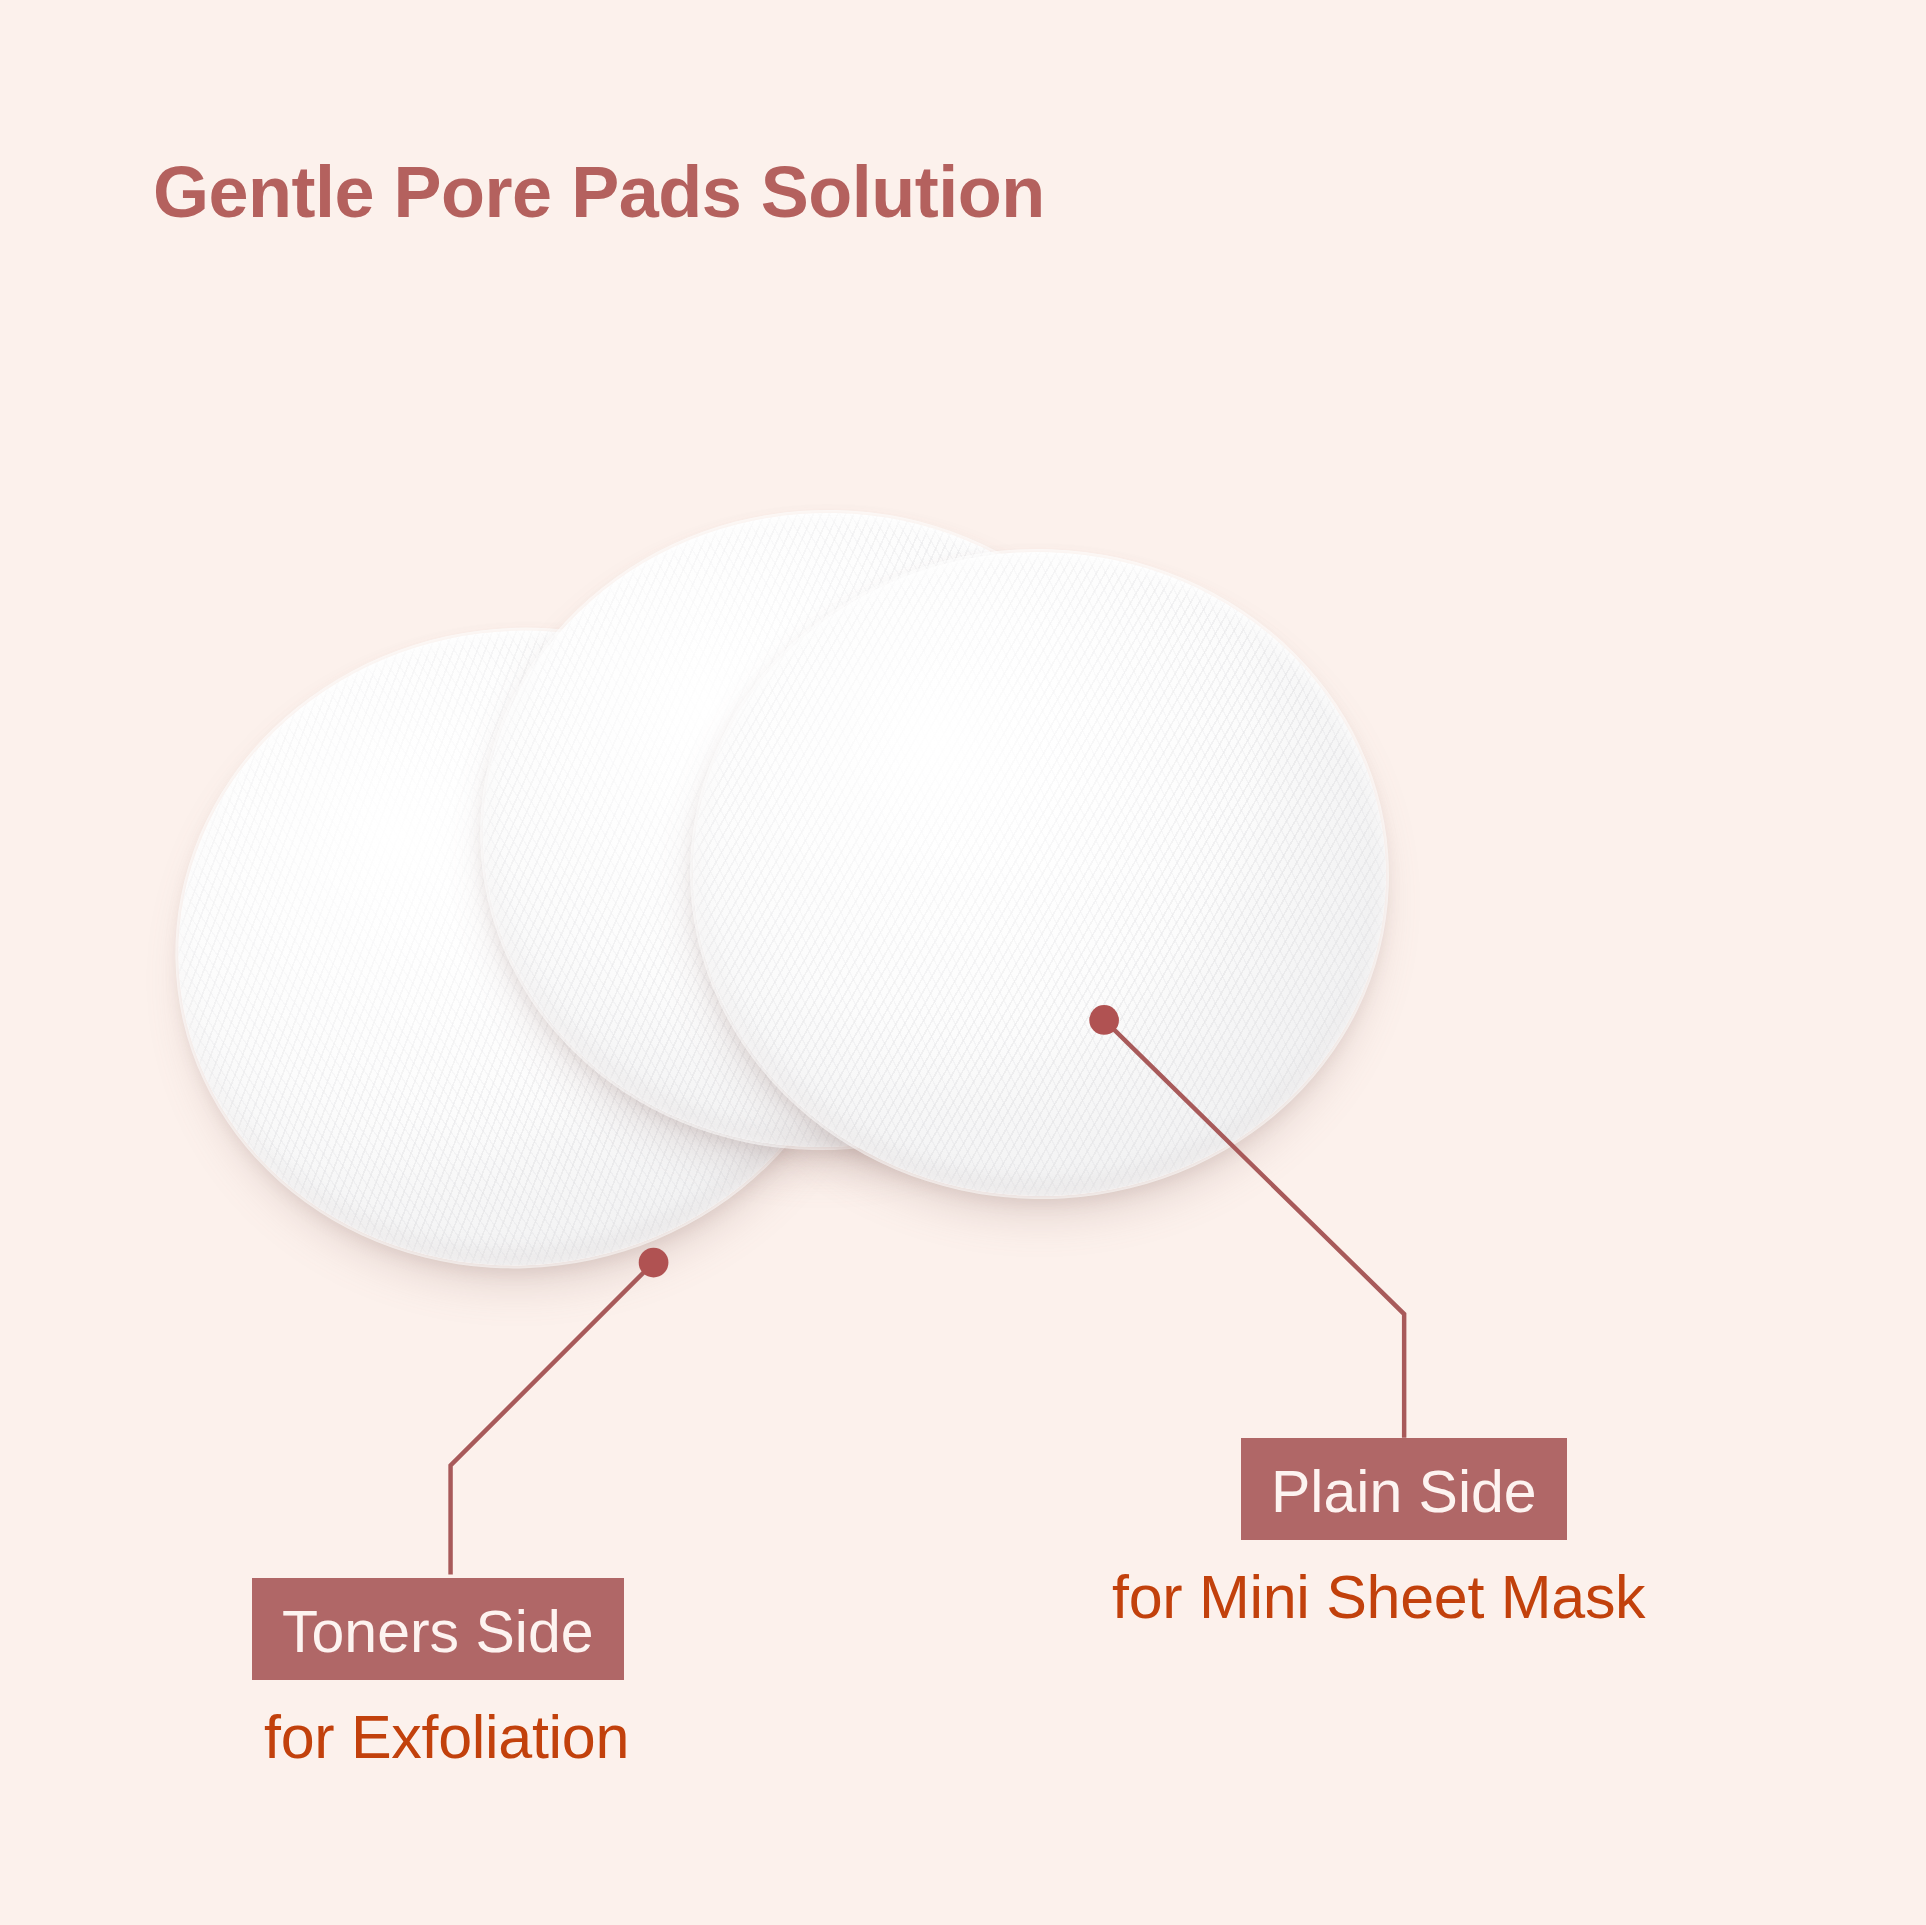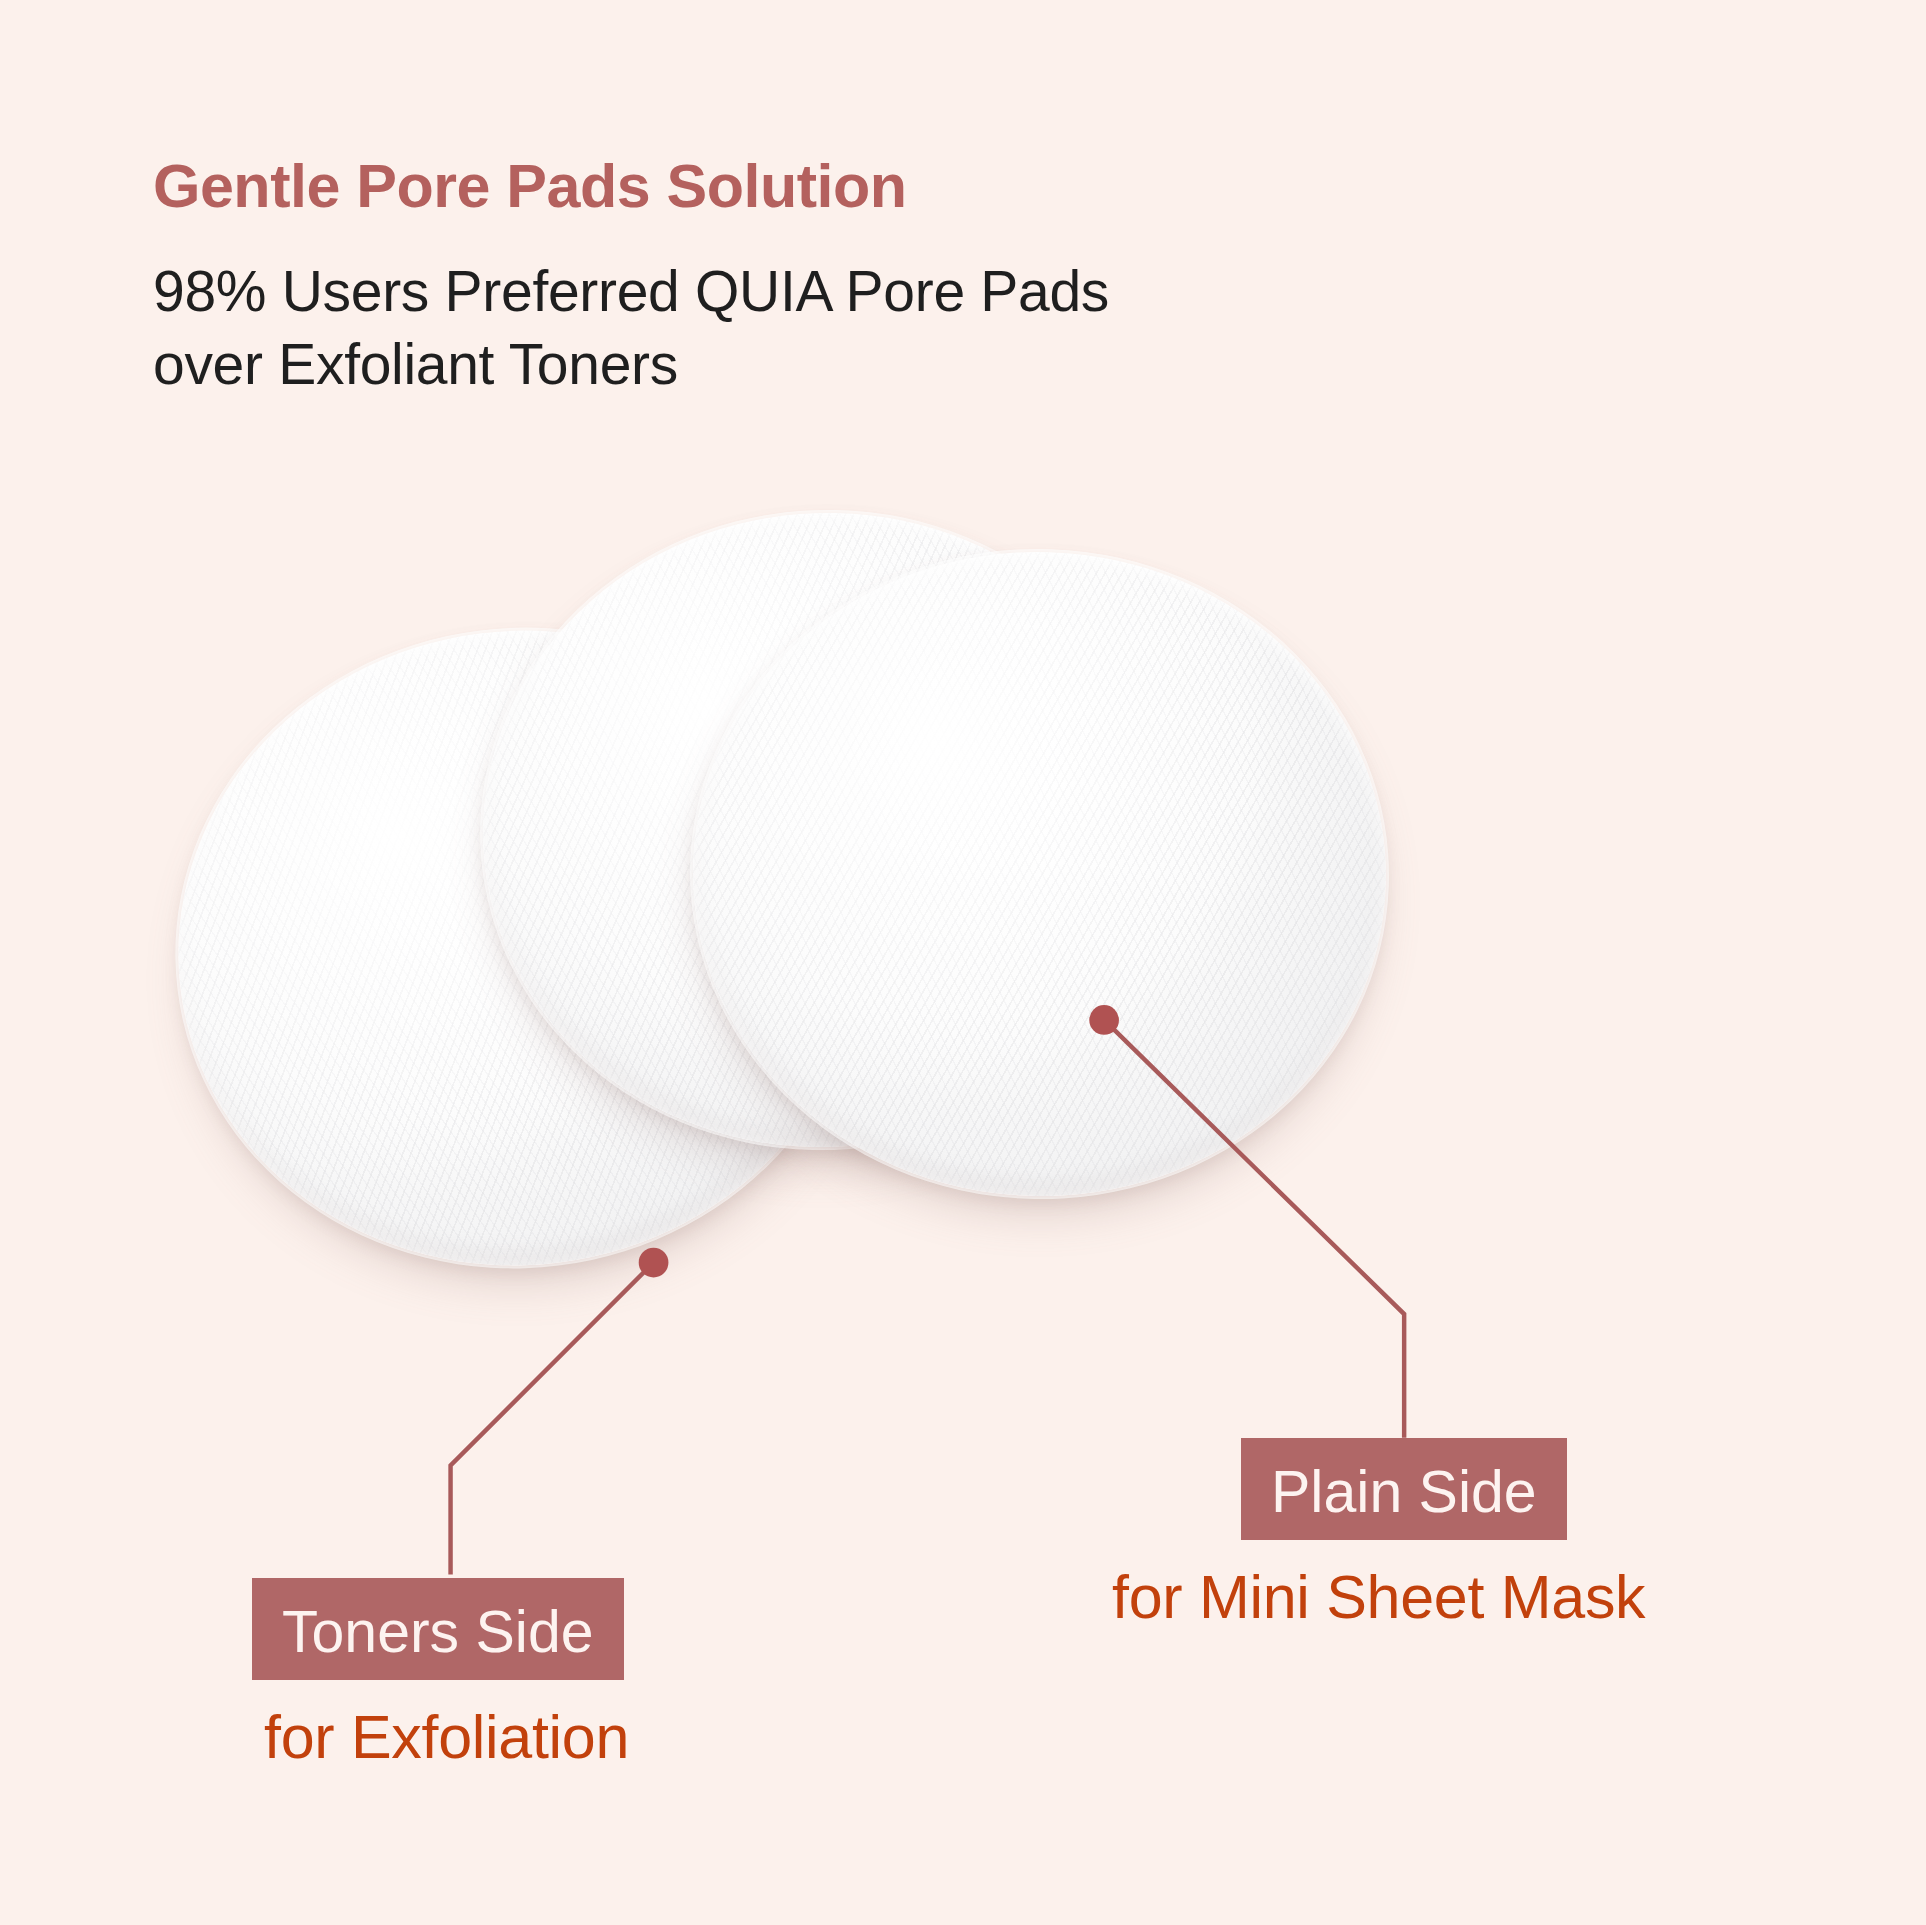--- a/index.html
+++ b/index.html
@@ -24,21 +24,21 @@
   }
 
   
   .header-block {
     position: absolute;
     left: 153px;
     top: 156px;
     width: 1584px;
   }
   .title {
-    font-size: 61px;
+    font-size: 72px;
     font-weight: bold;
     color: #B4615E;
     letter-spacing: -0.5px;
     line-height: 1.0;
     margin: 0;
     white-space: nowrap;
   }
   .subtitle {
     margin: 0;
     margin-top: 38px;
@@ -160,24 +160,20 @@
   .callout-right { left: 1241px; top: 1438px; }
   .callout-right .caption { margin-left: -129px; }
 </style>
 </head>
 <body>
 
 <div id="infographic">
 
   <div class="header-block">
     <h1 class="title">Gentle Pore Pads Solution</h1>
-    <p class="subtitle">
-      <span class="sub-line">98% Users Preferred QUIA Pore Pads</span>
-      <span class="sub-line">over Exfoliant Toners</span>
-    </p>
   </div>
 
   <div class="pads-stage">
     <div class="pad pad-left"></div>
     <div class="pad pad-mid"></div>
     <div class="pad pad-right"></div>
   </div>
 
   <svg class="callout-layer" viewBox="0 0 1946 1945">
 

